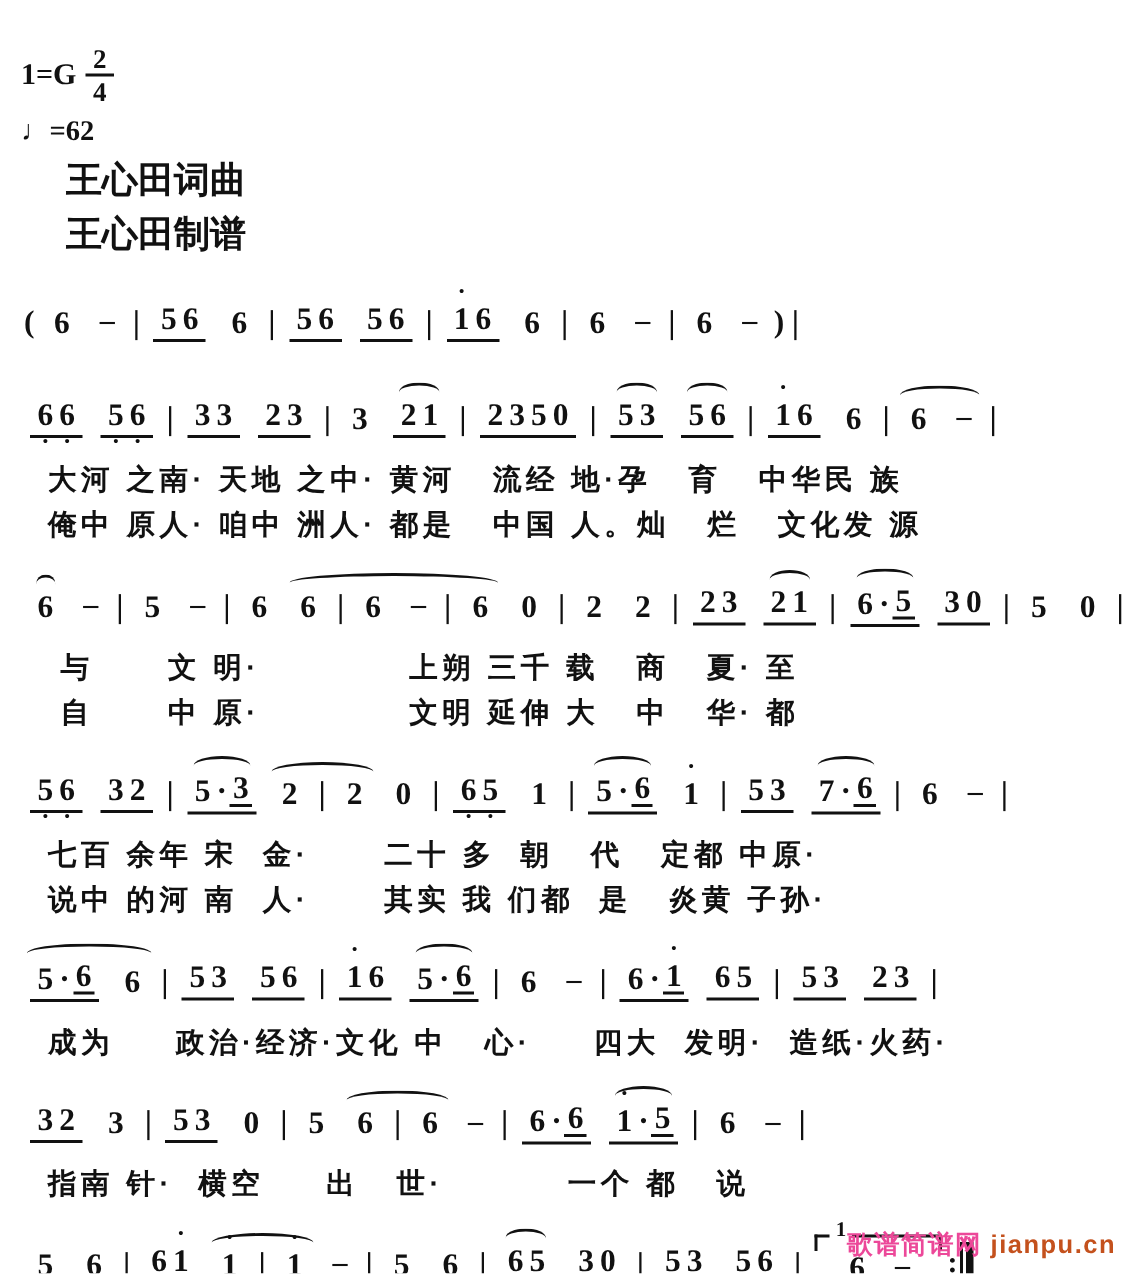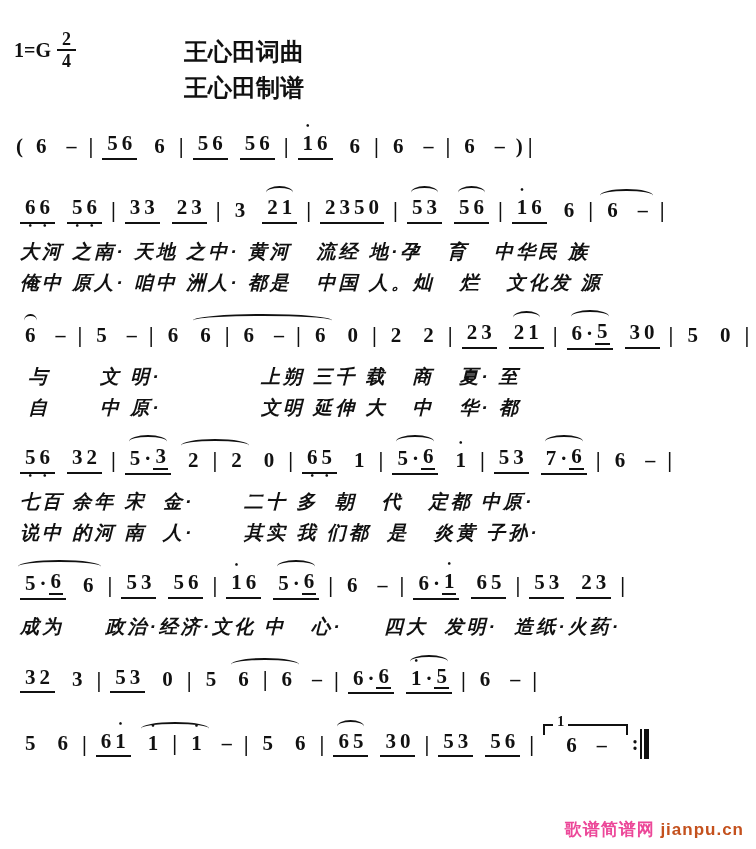--- a/index.html
+++ b/index.html
@@ -1,19 +1,19 @@
 <!DOCTYPE html>
 <html><head>
 <meta charset="utf-8">
 <style>
   html,body{margin:0;padding:0;background:#fff;}
   .page{position:relative;width:756px;height:849px;background:#fff;overflow:hidden;
         font-family:"Liberation Serif","DejaVu Serif",serif;color:#111;}
   
-  .header{display:flex;align-items:flex-start;padding:30px 18px 0 14px;}
+  .header{display:flex;align-items:flex-start;padding:30px 18px 0 14px;flex-direction:column;}
   .meta{width:140px;font-weight:bold;font-size:20px;line-height:1.1;}
   .keyrow{display:flex;align-items:center;gap:6px;}
   .frac{display:inline-block;text-align:center;font-size:18px;line-height:1;}
   .frac .top{display:block;border-bottom:2px solid #111;padding:0 5px 1px;}
   .frac .bot{display:block;padding-top:1px;}
   .temporow{margin-top:8px;font-size:19px;}
   .title{flex:1;text-align:center;font-size:25px;font-weight:bold;letter-spacing:3px;padding-top:12px;}
   .credits{width:150px;text-align:right;font-weight:bold;font-size:24px;line-height:1.5;padding-top:4px;}
   
   .score{padding:4px 6px 0 14px;}
@@ -33,38 +33,41 @@
                border-top:2px solid #111;border-radius:50% 50% 0 0;}
   .ending{position:relative;padding:4px 12px 0;margin-left:6px;}
   .ending::before{content:"";position:absolute;left:0;right:0;top:-6px;height:9px;
                   border-top:2px solid #111;border-left:2px solid #111;border-right:2px solid #111;}
   .endnum{position:absolute;top:-15px;left:10px;font-size:14px;font-weight:bold;background:#fff;padding:0 4px;line-height:1;}
   .rbar{display:inline-flex;align-items:center;gap:2px;margin-left:4px;}
   .rbar .dots{font-weight:bold;font-size:20px;}
   .thinb{width:2px;height:30px;background:#111;}
   .thickb{width:5px;height:30px;background:#111;}
   .lyrics-line{font-family:"Liberation Sans","DejaVu Sans",sans-serif;font-weight:bold;
-               font-size:19px;letter-spacing:3px;white-space:pre;line-height:1.5;margin:2px 0 0 6px;font-style:italic;}
+               font-size:19px;letter-spacing:3px;white-space:pre;line-height:1.5;margin:2px 0 0 18px;}
   .watermark{position:absolute;right:12px;bottom:8px;font-size:17px;font-weight:bold;
              font-family:"Liberation Sans","DejaVu Sans",sans-serif;letter-spacing:1px;}
 </style>
 </head>
 <body>
 
 <div class="page">
 
   <div class="header">
     <div class="meta">
       <div class="keyrow">
         <span>1=G</span>
         <span class="frac">
           <span class="top">2</span>
           <span class="bot">4</span>
         </span>
       </div>
+      <div class="temporow">
+        <span>♩</span><span>=62</span>
+      </div>
     </div>
     <div class="credits">
       <div>王心田词曲</div>
       <div>王心田制谱</div>
     </div>
   </div>
 
   <div class="score" id="score">
       <div class="system">
         <div class="notes-line">
@@ -411,20 +414,21 @@
             <span class="note">·</span>
             <span class="note ul1">5</span>
           </span>
           <span class="bar">|</span>
           <span class="grp">
             <span class="note">6</span>
           </span>
           <span class="dash">–</span>
           <span class="bar">|</span>
         </div>
+        <div class="lyrics-line">指南 针·  横空     出   世·          一个 都   说</div>
       </div>
       <div class="system">
         <div class="notes-line">
           <span class="grp">
             <span class="note">5</span>
           </span>
           <span class="grp">
             <span class="note">6</span>
           </span>
           <span class="bar">|</span>

